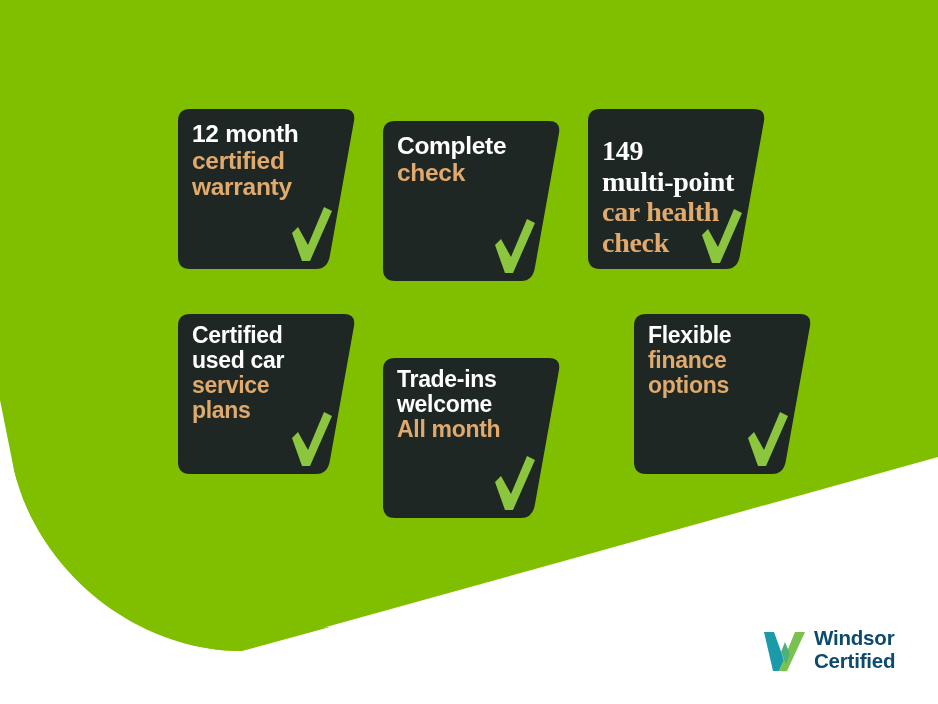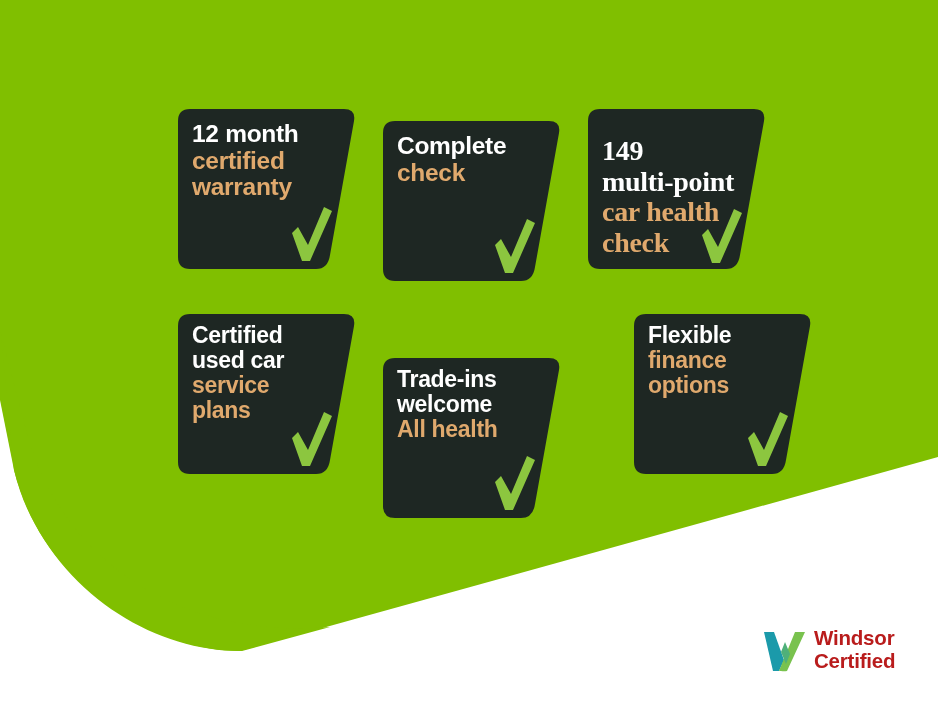--- a/index.html
+++ b/index.html
@@ -73,21 +73,21 @@
   
   #logo {
     position:absolute;
     left:762px; top:626px;
     width:160px; height:56px;
   }
   #logo-mark { position:absolute; left:0; top:4px; }
   #logo-text {
     position:absolute;
     left:52px; top:0px;
-    color:#b91c1c;
+    color:#0c4a6e;
     font-size:20.5px;
     font-weight:bold;
     line-height:1.14;
     letter-spacing:-0.2px;
   }
   #logo-text span { display:block; }
 </style>
 </head>
 <body>
 
@@ -170,21 +170,21 @@
       <div class="card" style="left:205px; top:11px;margin-top:44px;">
         <svg class="card-shape" viewBox="0 0 183 160">
           <path d="M 12 0 L 166 0 Q 178 0 176 12 L 152 146 Q 150 160 138 160 L 12 160 Q 0 160 0 148 L 0 12 Q 0 0 12 0 Z" fill="#1e2723"></path>
         </svg>
         <svg class="check" style="left:110px; top:96px;" width="44" height="58" viewBox="0 0 44 58">
           <path d="M 2 28 L 8 22 L 18 40 L 34 2 L 42 6 L 20 56 L 12 56 Z" fill="#8cc63f"></path>
         </svg>
         <div class="card-body" style="top:9px; font-size:23px;">
           <span class="line-white">Trade-ins</span>
           <span class="line-white">welcome</span>
-          <span class="line-tan">All health</span>
+          <span class="line-tan">All month</span>
         </div>
       </div>
 
       <div class="card" style="left:410px; top:11px;margin-left:46px;">
         <svg class="card-shape" viewBox="0 0 183 160">
           <path d="M 12 0 L 166 0 Q 178 0 176 12 L 152 146 Q 150 160 138 160 L 12 160 Q 0 160 0 148 L 0 12 Q 0 0 12 0 Z" fill="#1e2723"></path>
         </svg>
         <svg class="check" style="left:112px; top:96px;" width="44" height="58" viewBox="0 0 44 58">
           <path d="M 2 28 L 8 22 L 18 40 L 34 2 L 42 6 L 20 56 L 12 56 Z" fill="#8cc63f"></path>
         </svg>

